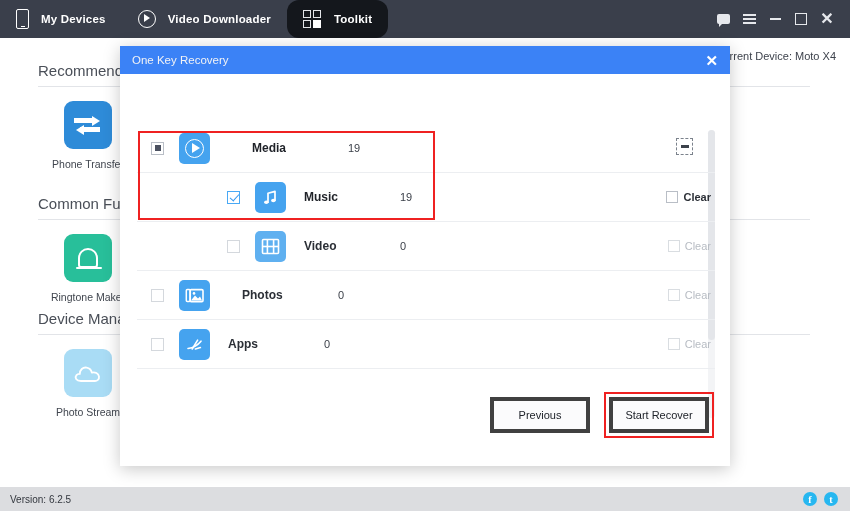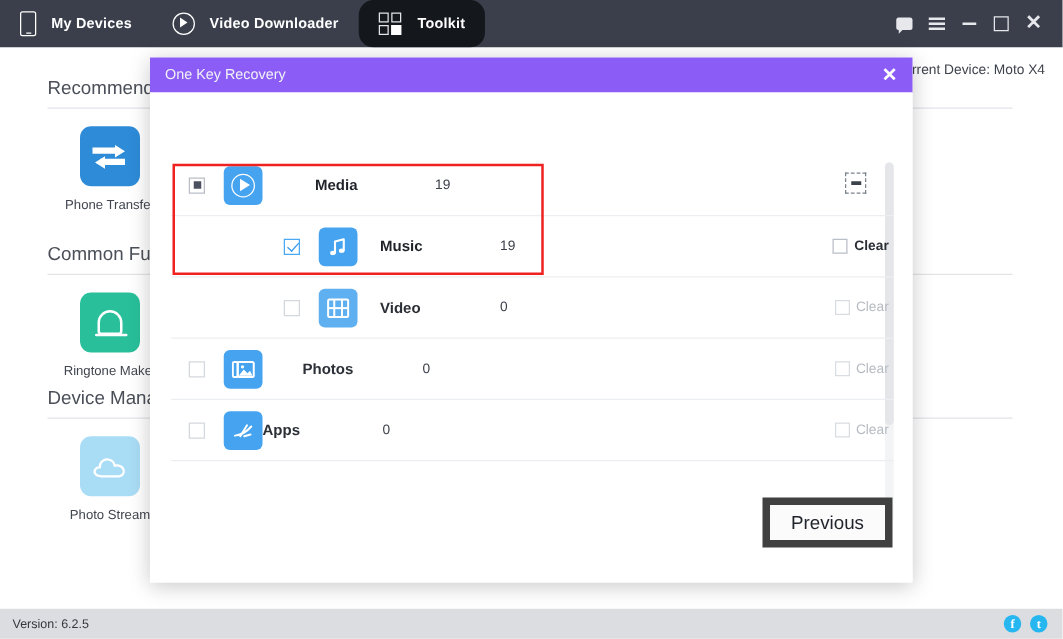--- a/index.html
+++ b/index.html
@@ -265,21 +265,21 @@
     position: absolute;
     left: 120px;
     top: 46px;
     width: 610px;
     height: 420px;
     background: #ffffff;
     box-shadow: 0 3px 16px rgba(0,0,0,.22);
   }
   .dlg-title {
     height: 28px;
-    background: #8b5cf6;
+    background: #3b82f6;
     display: flex;
     align-items: center;
     padding: 0 12px;
   }
   .dlg-title-text {
     color: #f1f2f5;
     font-size: 11.5px;
   }
   .dlg-close {
     margin-left: auto;
@@ -433,23 +433,23 @@
     position: absolute;
     right: 16px;
     bottom: 28px;
     display: flex;
     align-items: center;
   }
   .btn {
     width: 92px;
     height: 28px;
     background: #fbfbfc;
-    border: 6px solid #404040;
+    border: 4px solid #404040;
     color: #20242b;
-    font-size: 15px;
+    font-size: 11px;
     display: flex;
     align-items: center;
     justify-content: center;
     cursor: pointer;
   }
   .btn-recover-wrap {
     border: 2px solid #ef2121;
     padding: 3px;
     margin-left: 14px;
   }
@@ -674,33 +674,36 @@
 
       <div class="row">
         <span class="cbox dim" style="margin-left:14px;"></span>
         <span class="rowicon" style="margin-left:15px;">
           <svg width="20" height="17" viewBox="0 0 20 17">
             <path d="M3 12.5 C7 12 12 10 16 5.2" fill="none" stroke="#ffffff" stroke-width="1.6" stroke-linecap="round"></path>
             <path d="M7.2 13 L12.6 4.2" fill="none" stroke="#ffffff" stroke-width="1.6" stroke-linecap="round"></path>
             <path d="M10.4 13 L15.4 11.6" fill="none" stroke="#ffffff" stroke-width="1.6" stroke-linecap="round"></path>
           </svg>
         </span>
-        <span class="rowlabel dim" style="width:96px;">Apps</span>
+        <span class="rowlabel dim" style="margin-left:18px; width:96px;">Apps</span>
         <span class="rowcount">0</span>
         <span class="clear dim">
           <span class="cbox"></span>
           <span class="clear-label">Clear</span>
         </span>
       </div>
     </div>
 
     <div class="hl-box" style="left:18px; top:57px; width:293px; height:85px;"></div>
 
     <div class="footer">
       <div class="btn">Previous</div>
+      <div class="btn-recover-wrap">
+        <div class="btn" style="width:92px;">Start Recover</div>
+      </div>
     </div>
   </div>
 </div>
 
 <div class="statusbar">
   <span class="version">Version: 6.2.5</span>
   <span class="social">
     <span class="sc">f</span>
     <span class="sc">t</span>
   </span>

